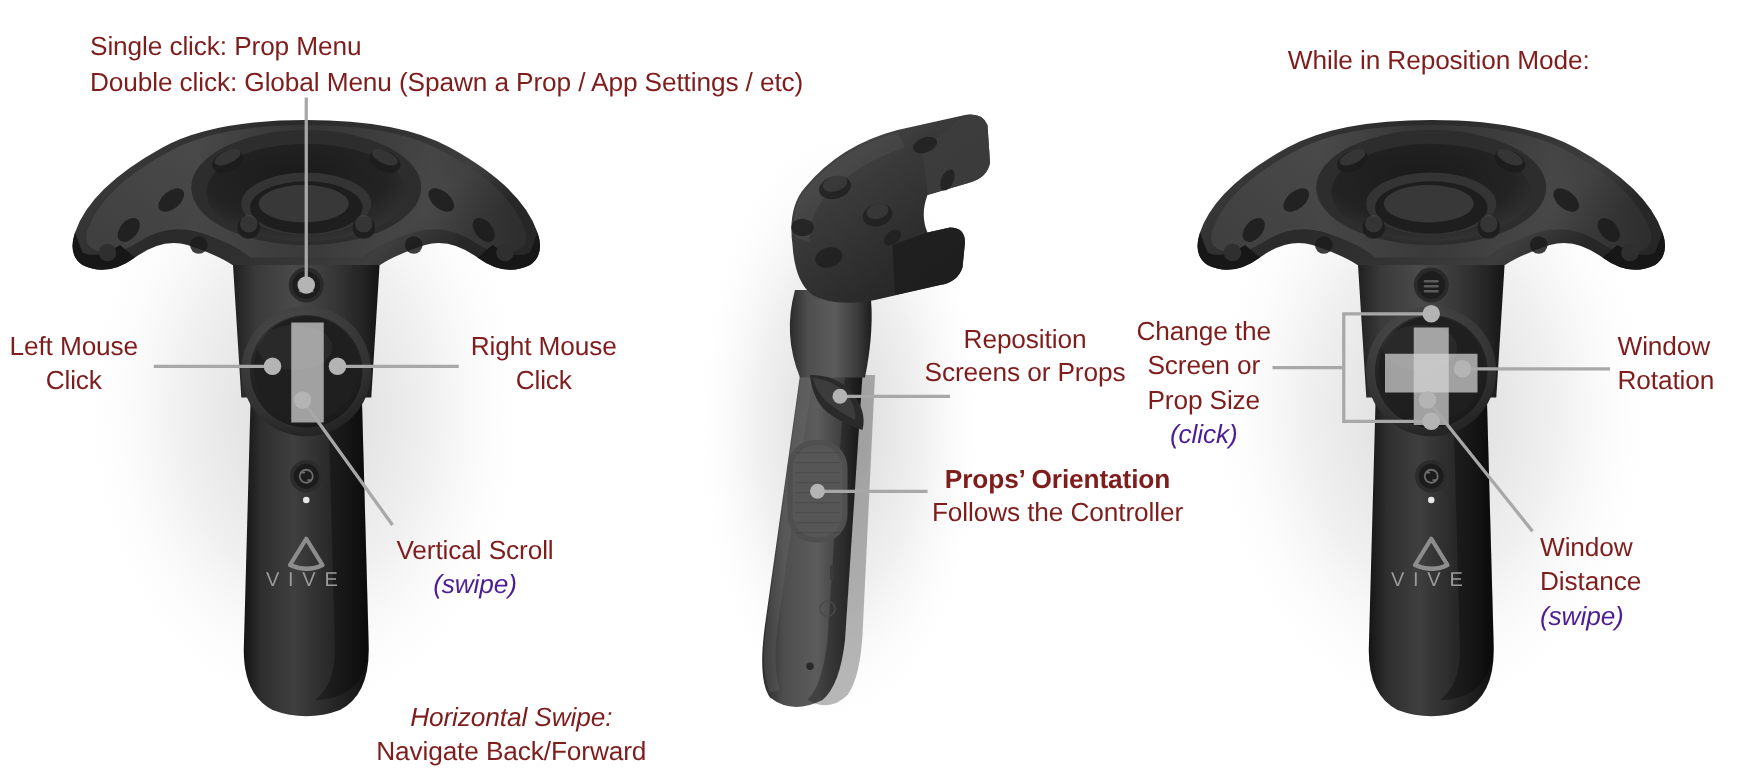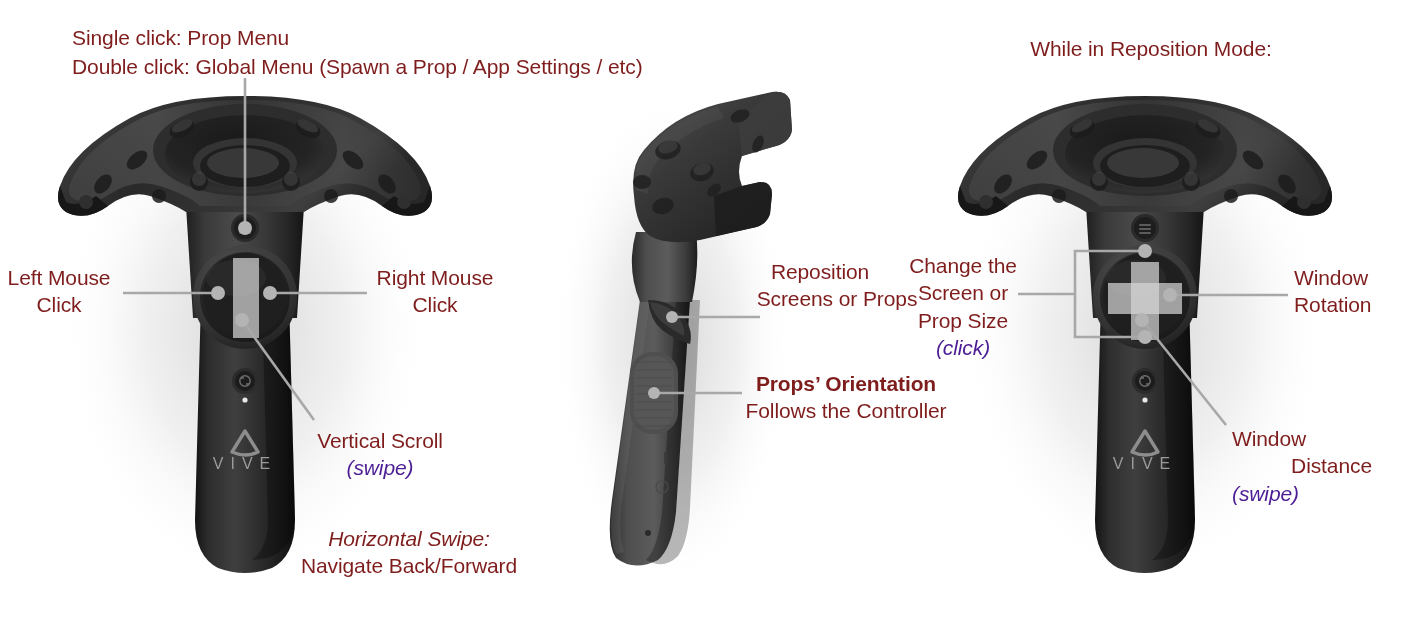--- a/index.html
+++ b/index.html
@@ -394,27 +394,27 @@
       <div class="lbl ctr" style="position:static; width:126px;">Right Mouse</div>
       <div class="lbl ctr" style="position:static; width:126px;">Click</div>
     </div>
 
     <div style="position:absolute; left:290px; top:427px; width:180px;">
       <div class="lbl ctr" style="position:static; width:180px;">Vertical Scroll</div>
       <div class="lbl ctr sub" style="position:static; width:180px;">(swipe)</div>
     </div>
 
     <div style="position:absolute; left:272px; top:525px; width:274px;">
-      <div class="lbl ctr ital" style="position:static; width:274px;">Horizontal Swipe:</div>
+      <div class="lbl ctr ital" style="position:static; width:274px;margin-top:36px;">Horizontal Swipe:</div>
       <div class="lbl ctr" style="position:static; width:274px;">Navigate Back/Forward</div>
     </div>
 
     <div style="position:absolute; left:737px; top:258px; width:166px;">
       <div class="lbl ctr" style="position:static; width:166px;">Reposition</div>
-      <div class="lbl ctr" style="position:static; width:166px;margin-left:17px;">Screens or Props</div>
+      <div class="lbl ctr" style="position:static; width:166px;">Screens or Props</div>
     </div>
 
     <div style="position:absolute; left:734px; top:370px; width:224px;">
       <div class="lbl ctr" style="position:static; width:224px;font-weight:bold;">Props’ Orientation</div>
       <div class="lbl ctr" style="position:static; width:224px;">Follows the Controller</div>
     </div>
 
     <div style="position:absolute; left:908px; top:252px; width:110px;">
       <div class="lbl ctr" style="position:static; width:110px;">Change the</div>
       <div class="lbl ctr" style="position:static; width:110px;">Screen or</div>
@@ -422,18 +422,18 @@
       <div class="lbl ctr sub" style="position:static; width:110px;">(click)</div>
     </div>
 
     <div style="position:absolute; left:1294px; top:264px; width:104px;">
       <div class="lbl lt" style="position:static; width:104px;">Window</div>
       <div class="lbl lt" style="position:static; width:104px;">Rotation</div>
     </div>
 
     <div style="position:absolute; left:1232px; top:425px; width:140px;">
       <div class="lbl lt" style="position:static; width:140px;">Window</div>
-      <div class="lbl lt" style="position:static; width:140px;text-align:right;">Distance</div>
+      <div class="lbl lt" style="position:static; width:140px;">Distance</div>
       <div class="lbl lt sub" style="position:static; width:140px;">(swipe)</div>
     </div>
 
   </div>
 </div>
 
 </body></html>

